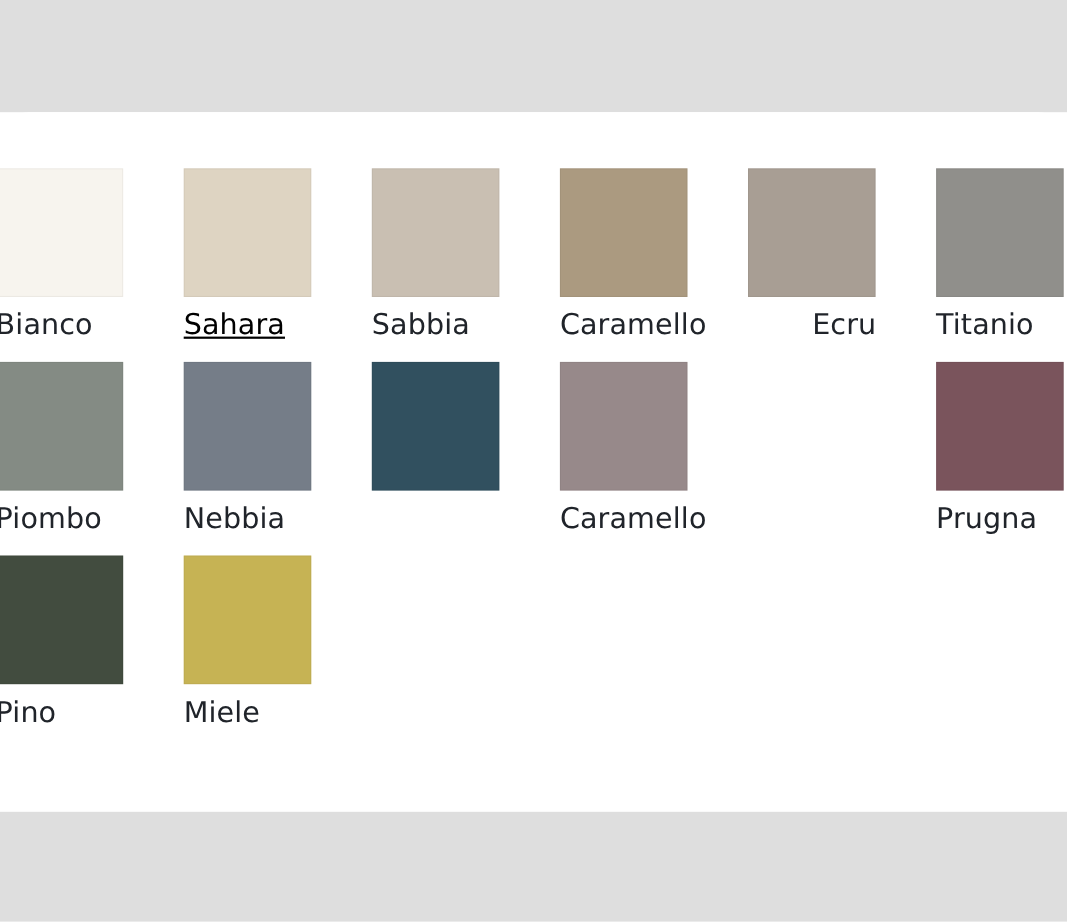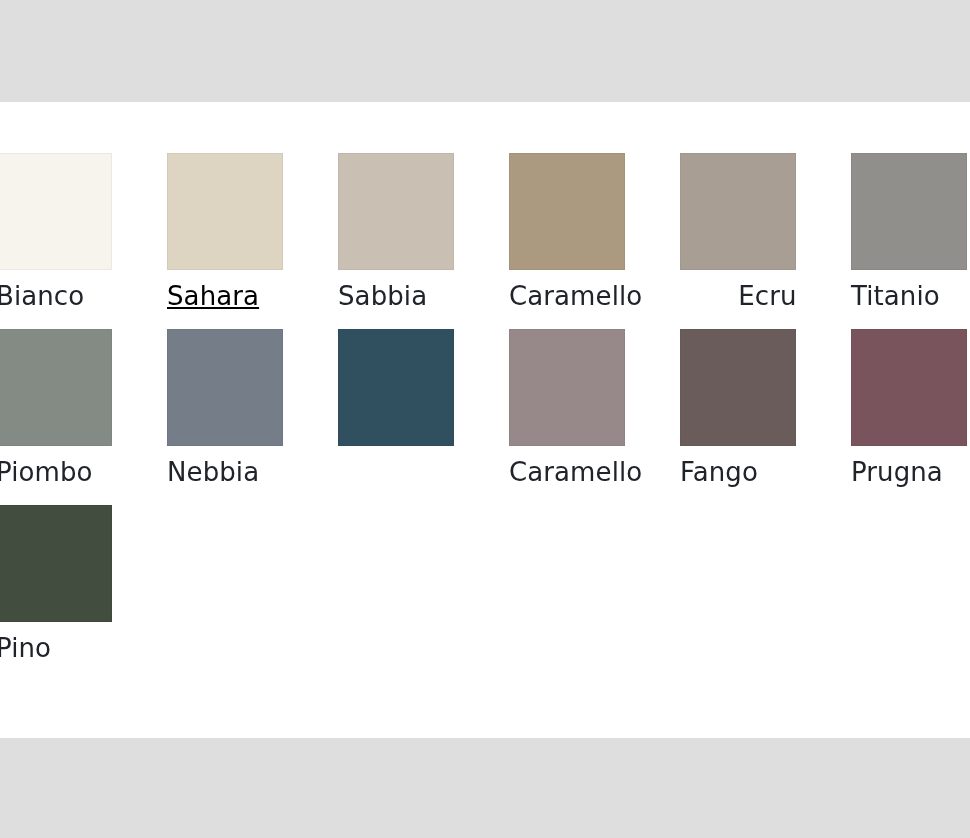--- a/index.html
+++ b/index.html
@@ -126,29 +126,29 @@
         <div class="swatch-chip" style="background: rgb(117, 125, 136);"></div>
         <div class="swatch-label" style="color: rgb(32, 36, 42);">Nebbia</div>
       </div>
       <div class="swatch-cell col-2 row-1">
         <div class="swatch-chip" style="background: rgb(49, 80, 95);"></div>
       </div>
       <div class="swatch-cell col-3 row-1">
         <div class="swatch-chip" style="background: rgb(151, 137, 138);"></div>
         <div class="swatch-label" style="color: rgb(32, 36, 42);">Caramello</div>
       </div>
-      <div class="swatch-cell col-4 row-1">
-        <div class="swatch-chip" style="background: rgb(106, 92, 90);"></div>
-        <div class="swatch-label" style="color: rgb(32, 36, 42);">Fango</div>
-      </div>
       <div class="swatch-cell col-5 row-1">
         <div class="swatch-chip" style="background: rgb(122, 84, 92);"></div>
         <div class="swatch-label" style="color: rgb(32, 36, 42);">Prugna</div>
       </div>
       <div class="swatch-cell col-0 row-2">
         <div class="swatch-chip" style="background: rgb(66, 76, 63);"></div>
         <div class="swatch-label" style="color: rgb(32, 36, 42);">Pino</div>
       </div>
+      <div class="swatch-cell col-1 row-2">
+        <div class="swatch-chip" style="background: rgb(198, 179, 84);"></div>
+        <div class="swatch-label" style="color: rgb(32, 36, 42);">Miele</div>
+      </div>
     </div>
 
   <div id="bottom-bar" class="chrome-bar" style="background: rgb(222, 222, 222);"></div>
 
 </div>
 
 </body></html>

